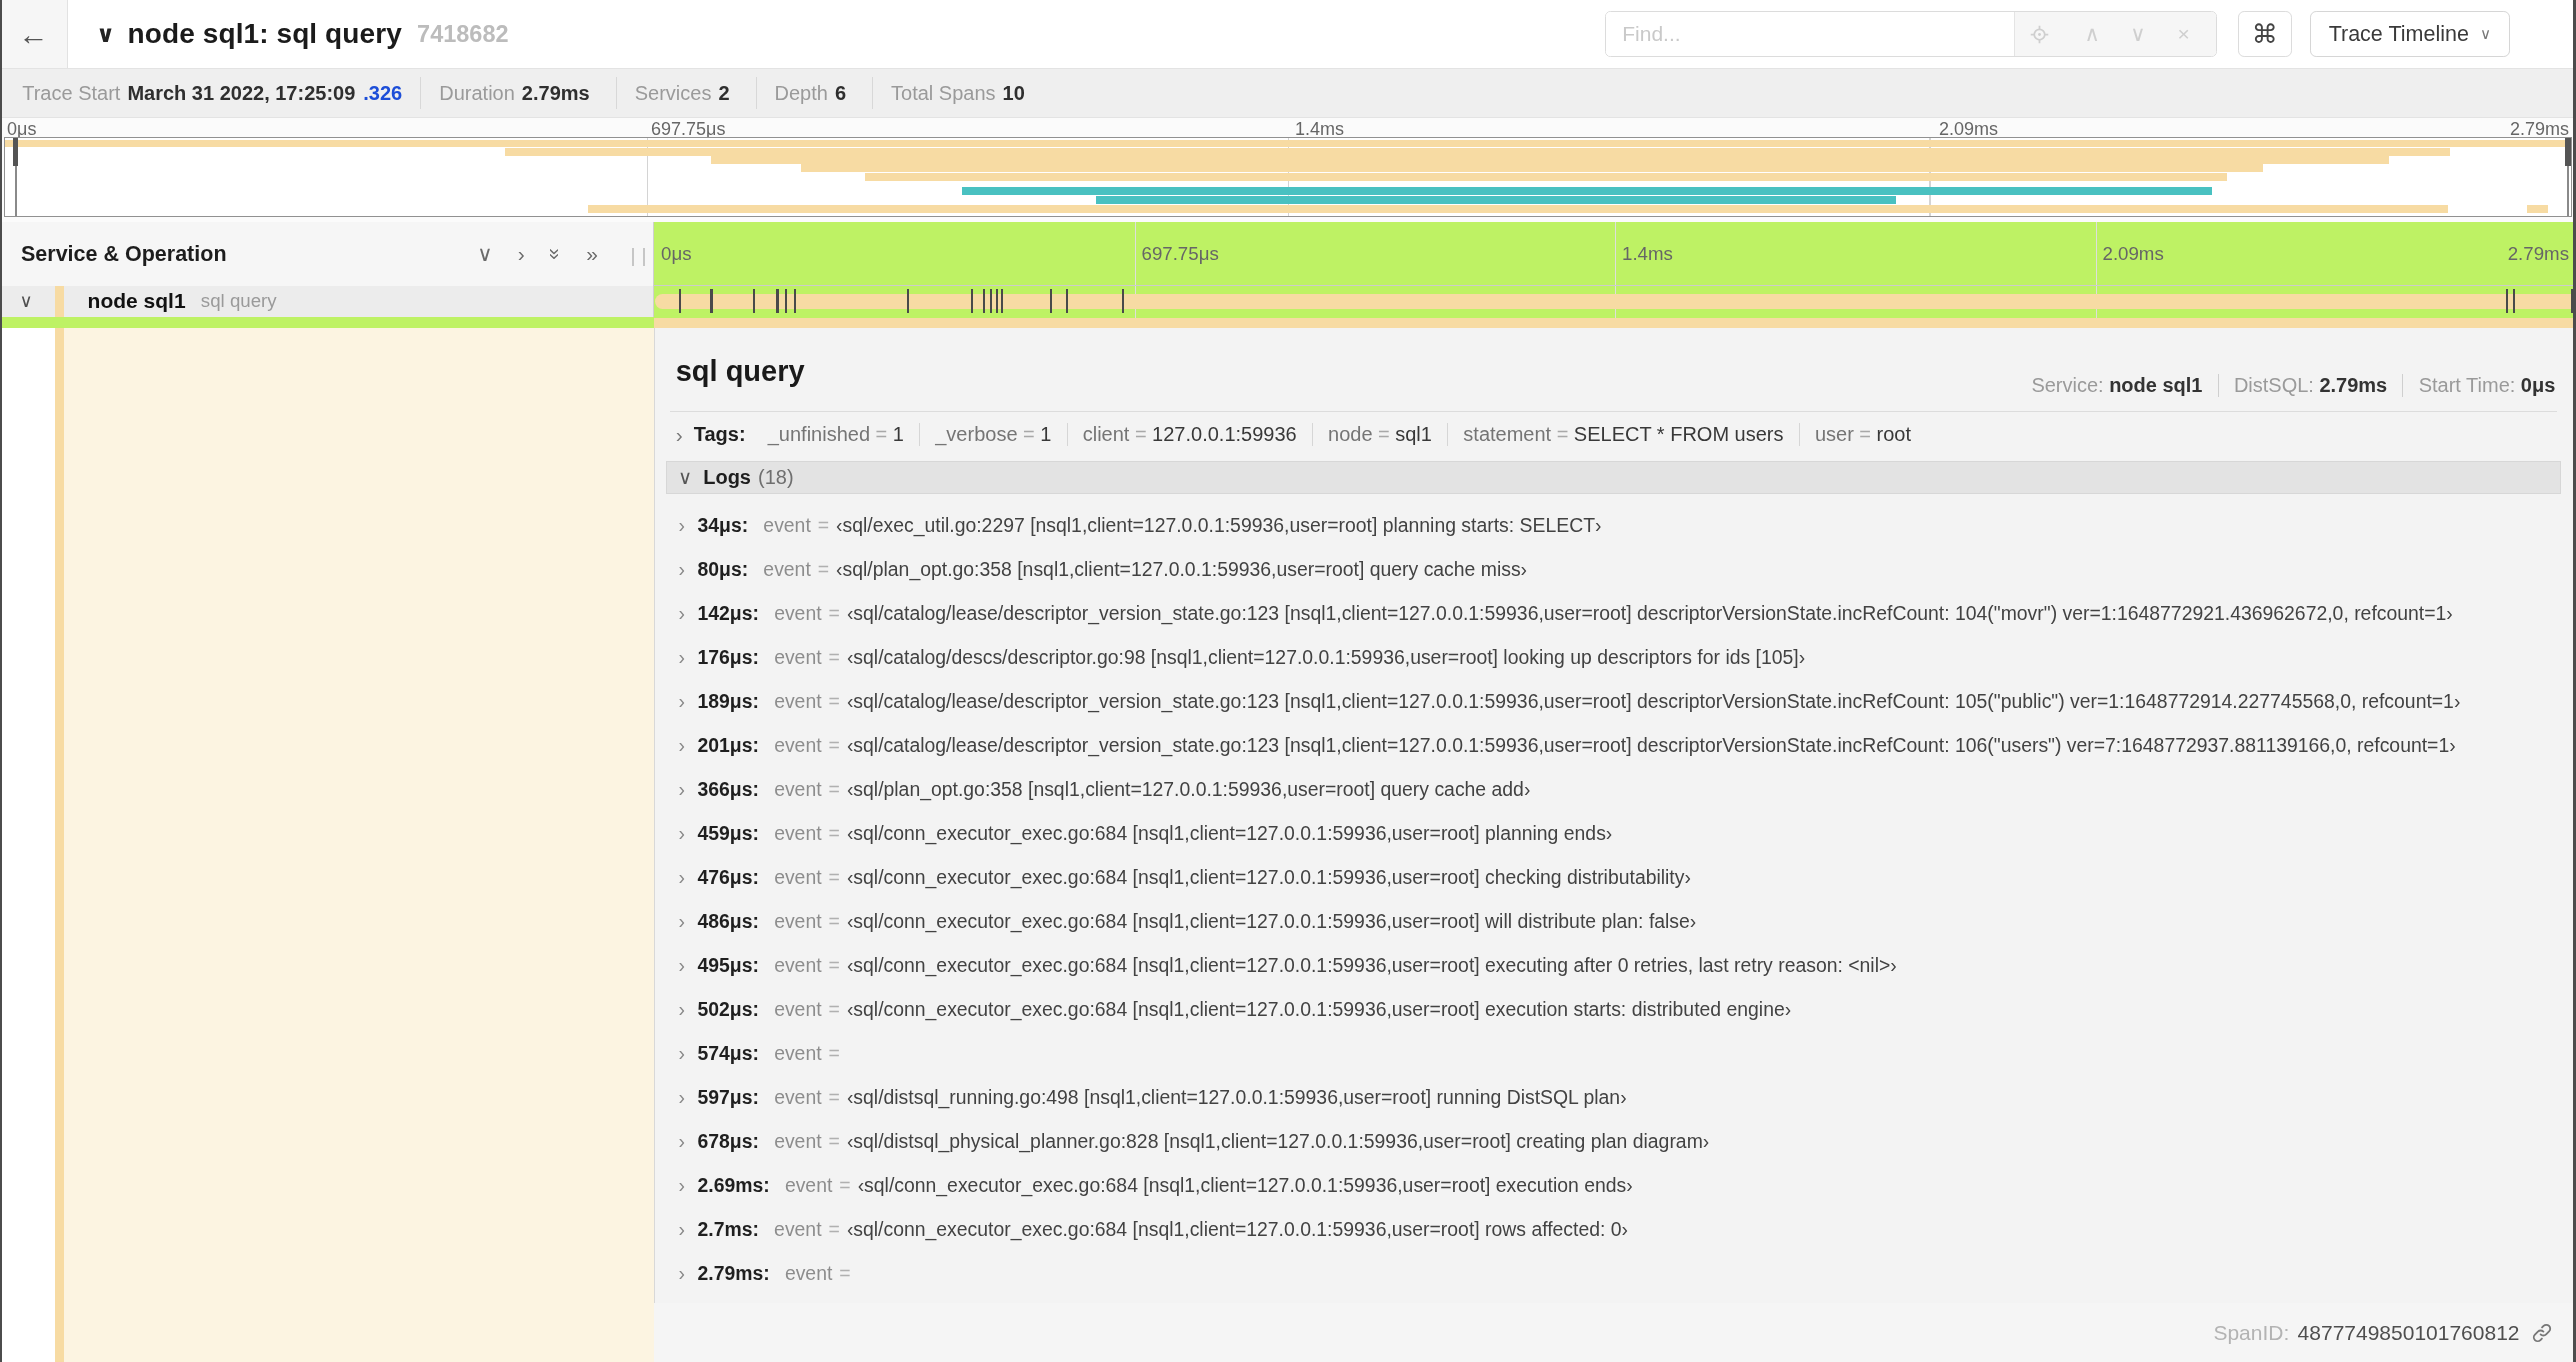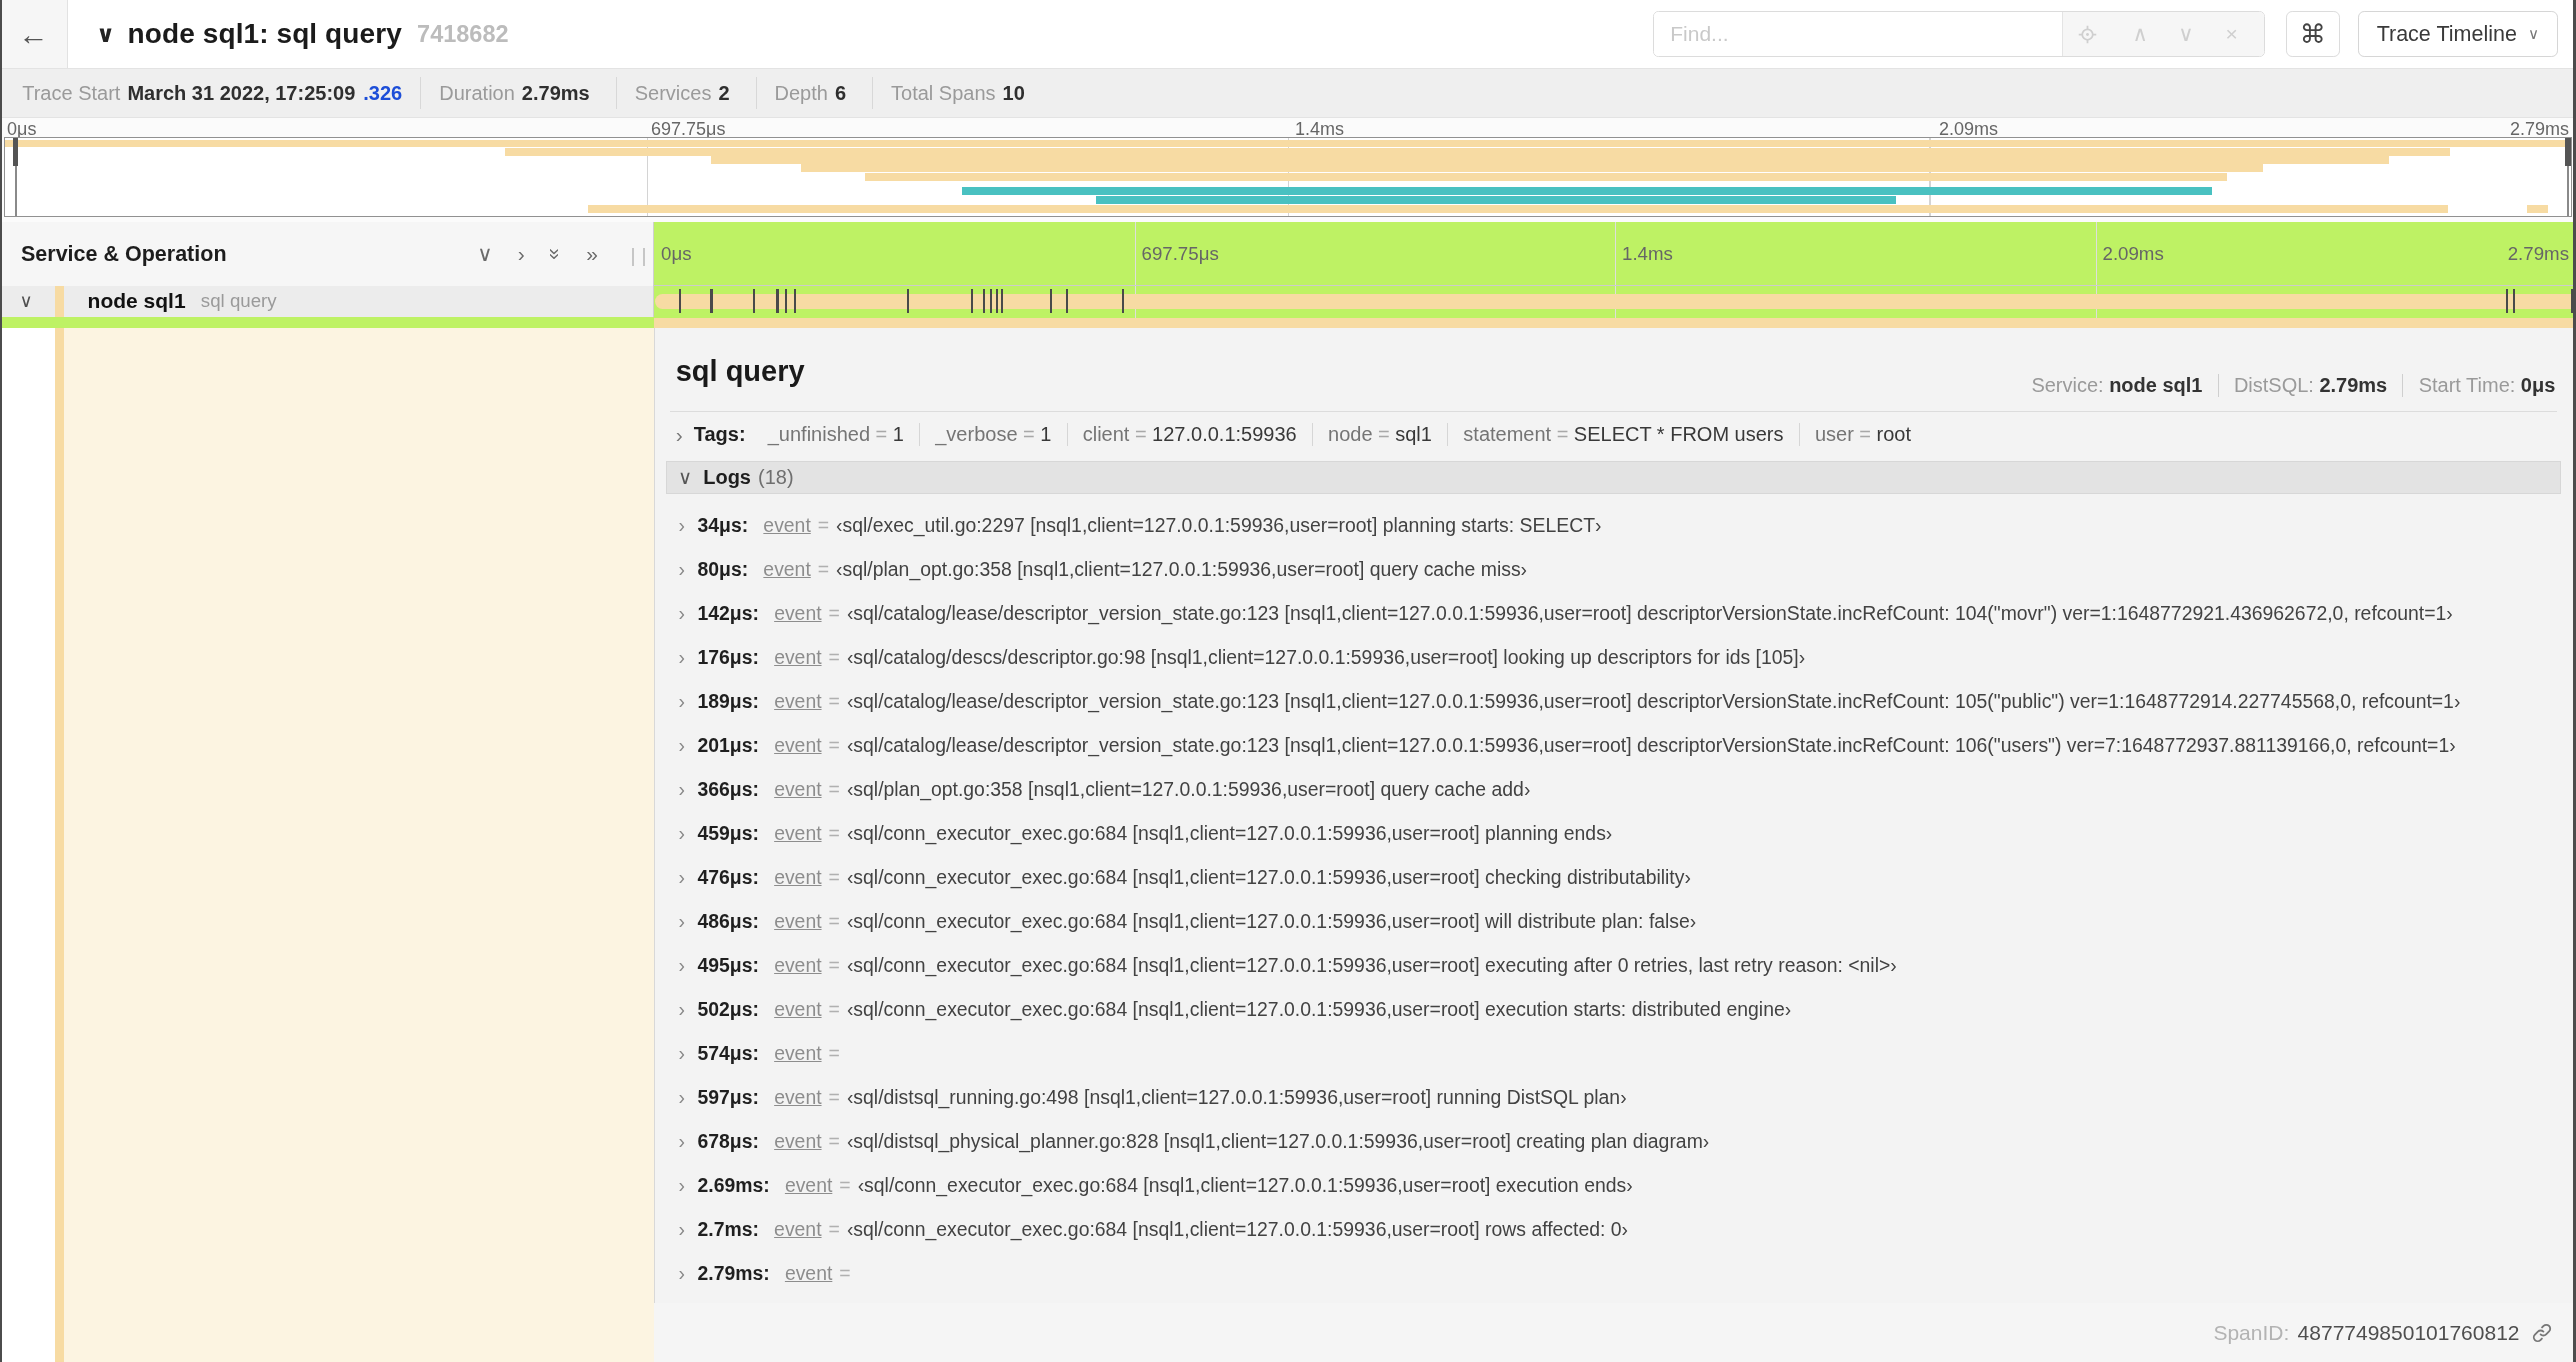--- a/index.html
+++ b/index.html
@@ -11,21 +11,21 @@
   .edge { position:absolute; top:0; bottom:0; background:#4c4c4c; z-index:50; }
   .edge.left { left:0; width:2.1px; }
   .edge.right { right:0; width:2.8px; }
 
   
   .topbar { position:absolute; left:0; top:0; width:100%; height:68px; background:#fff; display:flex; align-items:center; }
   .back-btn { width:68px; height:68px; flex:0 0 68px; background:#f6f6f6; border:none; border-right:1.4px solid #e2e2e2; font-size:30.5px; color:#555; cursor:pointer; }
   .title-chevron { font-size:23.5px; font-weight:bold; color:#222; margin:0 12.5px 0 28px; }
   .page-title { font-size:28px; font-weight:bold; color:#1b1b1b; letter-spacing:0.1px; }
   .trace-id { font-size:23.5px; color:#bcbcbc; font-weight:bold; margin-left:15.2px; }
-  .topbar-right { margin-left:auto; display:flex; align-items:flex-start; margin-right:18px;border-radius:7px; }
+  .topbar-right { margin-left:auto; display:flex; align-items:flex-start; margin-right:66px;border-radius:7px; }
   .find-group { display:flex; align-items:stretch; width:612px; height:46px; border:1.4px solid #dcdcdc; border-radius:5.5px; overflow:hidden; background:#fff; }
   .find-input { flex:1; border:none; outline:none; font-size:21px; color:#444; padding:0 16.6px; font-family:inherit; background:#fff; }
   .find-input::placeholder { color:#c9c9c9; }
   .find-btns { display:flex; align-items:center; gap:9.7px; background:#f6f6f6; border-left:1.4px solid #e4e4e4; padding:0 14px; }
   .find-btn { width:36px; text-align:center; font-size:21px; color:#cfcfcf; background:none; border:none; cursor:pointer; }
   .kbd-btn { margin-left:21px; width:54px; height:46px; border:1.4px solid #dcdcdc; border-radius:6.2px; background:#fff; font-size:26px; color:#444; cursor:pointer; font-family:inherit; }
   .view-dd { margin-left:18px; height:46px; border:1.4px solid #d6d6d6; border-radius:6.2px; background:#fff; font-size:21.5px; color:#3a3a3a; padding:0 18px; display:flex; align-items:center; gap:11px; cursor:pointer; font-family:inherit; }
   .view-dd .dd-caret { font-size:15.2px; color:#777; }
 
   
@@ -96,21 +96,21 @@
   .tag-item .val { color:#383838; }
   .tag-item + .tag-item { border-left:1.4px solid #d6d6d6; }
   .logs-header { margin-top:7px; height:33px; background:#e3e3e3; border:0.7px solid #d7d7d7; display:flex; align-items:center; padding-left:11px; font-size:20px; cursor:pointer; }
   .logs-chevron { color:#555; font-size:19.4px; margin-right:11px; }
   .logs-label { font-weight:bold; color:#1e1e1e; }
   .logs-count { color:#6f6f6f; margin-left:7px; }
   .log-rows { margin-top:9.7px; }
   .log-row { height:44px; display:flex; align-items:center; padding-left:12.5px; font-size:19.4px; white-space:nowrap; overflow:hidden; cursor:pointer; }
   .log-row .lr-chevron { color:#888; font-size:19.4px; margin-right:12.5px; }
   .log-row .lr-time { font-weight:bold; color:#1f1f1f; margin-right:15.2px; }
-  .log-row .lr-field { color:#8d8d8d;text-decoration:underline; }
+  .log-row .lr-field { color:#8d8d8d; }
   .log-row .lr-eq { color:#b0b0b0; margin:0 7px; }
   .log-row .lr-value { color:#424242; }
   .logs-footnote { font-size:16px; color:#9d9d9d; margin:11px 0 0 11px; }
 
   .footer { position:absolute; left:654px; right:0; bottom:0; height:60px; background:#f5f5f5; display:flex; align-items:center; justify-content:flex-end; padding-right:23.5px; font-size:21px; }
   .spanid-label { color:#b3b3b3; }
   .spanid-value { color:#4e4e4e; margin-left:8.3px; }
   .link-icon { margin-left:11px; display:inline-flex; cursor:pointer; }
 
   

